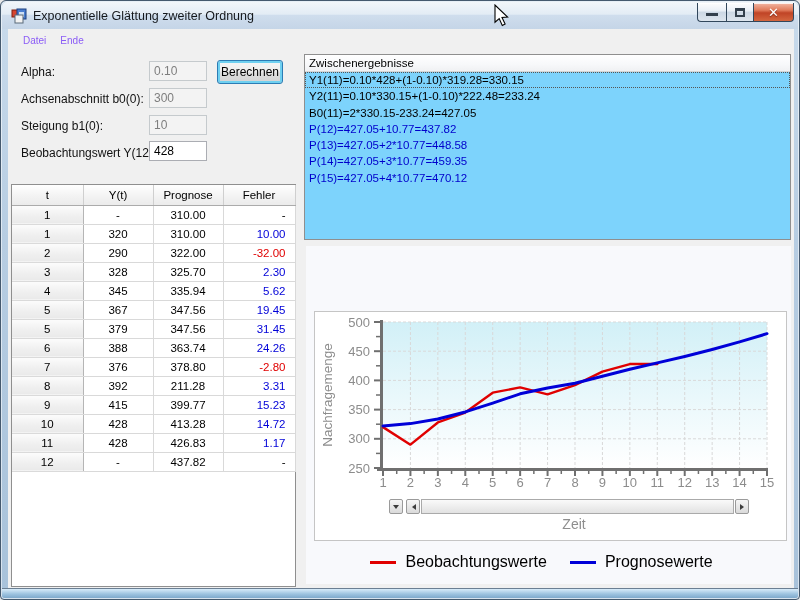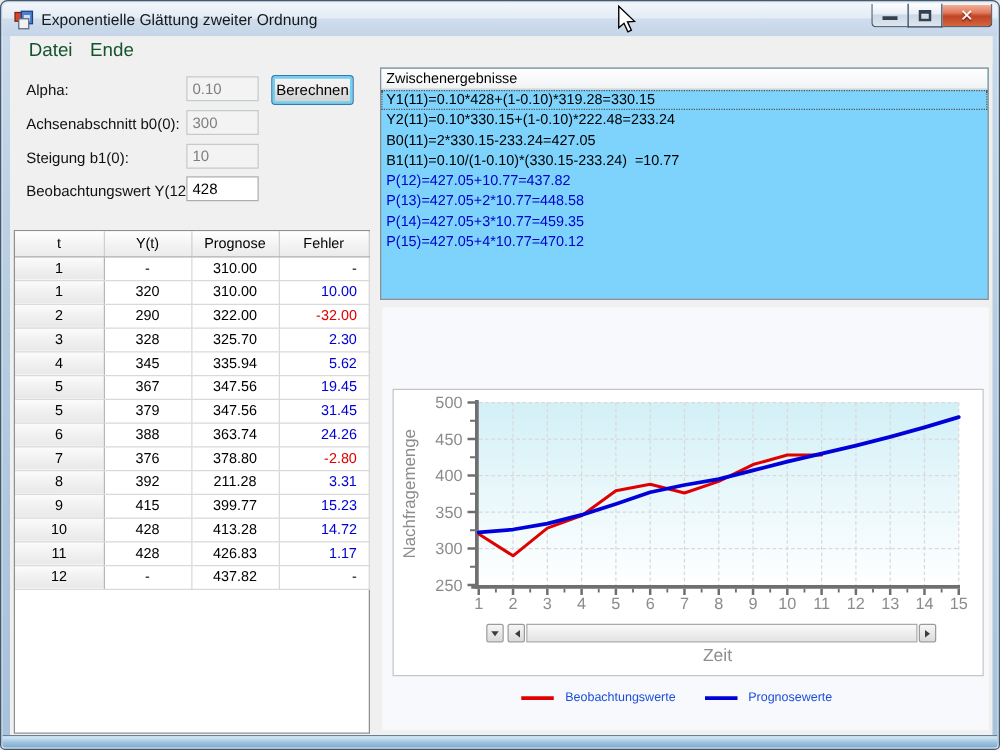--- a/index.html
+++ b/index.html
@@ -25,21 +25,21 @@
   .glyph-min { width:12px; height:3px; background:#33404d; margin-top:5px; }
   .glyph-max { width:10px; height:9px; border:2px solid #33404d; border-top-width:3px; background:transparent; }
   .glyph-close { color:#fff; font-size:13px; font-weight:bold; text-shadow:0 1px 1px rgba(60,0,0,.5); line-height:17px; }
 
   .frame-bottom { position:absolute; left:1px; right:1px; bottom:1px; height:10px; border-radius:0 0 3px 3px;
                   background:linear-gradient(180deg,#d8ecfa 0%,#9ec3e0 55%,#7ea9cc 100%); border-top:1px solid #6b7f93; }
 
   
   .client { position:absolute; left:7px; top:28px; width:786px; height:560px; background:#f0f0f0; }
   .menubar { position:absolute; left:0; top:0; width:786px; height:22px; background:#f0f0f0; display:flex; align-items:center; }
-  .menu-item { font-size:15px; color:#14532d; padding:3px 7px; }
+  .menu-item { font-size:10px; color:#8b5cf6; padding:3px 7px; }
   .menu-item:first-child { margin-left:8px; }
   .menu-item + .menu-item { }
 
   
   .flabel { position:absolute; left:13px; font-size:12px; color:#111; white-space:nowrap; }
   .tbox { position:absolute; left:141px; width:58px; height:20px; font-family:inherit; font-size:12px; padding:0 0 0 4px;
           border:1px solid #abadb3; background:#fff; color:#000; }
   .tbox:disabled { background:#f3f3f3; color:#7e7e7e; border-color:#c5cacd; }
   .btn-calc { position:absolute; left:209px; top:31px; width:66px; height:24px; font-family:inherit; font-size:12px; color:#000;
           border:1px solid #2c7cb5; border-radius:3px; box-shadow:inset 0 0 0 2px #6fd0f0;
@@ -73,21 +73,21 @@
   .sb-btn { position:absolute; top:253px; width:14px; height:15px; border:1px solid #9a9a9a; border-radius:2px;
             background:linear-gradient(180deg,#f6f6f6,#dadada); display:flex; align-items:center; justify-content:center; }
   .sb-track { position:absolute; top:253px; left:115px; width:313px; height:15px; border:1px solid #aaaaaa;
               background:linear-gradient(180deg,#fafafa,#e2e2e2); }
   .tri-down { width:0; height:0; border:3.5px solid transparent; border-top:4.5px solid #3c3c3c; margin-top:4px; }
   .tri-left { width:0; height:0; border:3.5px solid transparent; border-right:4.5px solid #3c3c3c; margin-right:2px; }
   .tri-right { width:0; height:0; border:3.5px solid transparent; border-left:4.5px solid #3c3c3c; margin-left:2px; }
   .xlabel { position:absolute; left:76px; top:270px; width:384px; text-align:center; font-size:14px; color:#8e8e8e; }
   .legend { position:absolute; left:0; top:307px; width:485px; display:flex; justify-content:center; align-items:center; gap:9px; }
   .legend-sample { width:26px; height:3px; }
-  .legend-label { font-size:10px; color:#1d4ed8; margin-right:14px; }
+  .legend-label { font-size:16px; color:#000000; margin-right:14px; }
 
   .cursor { position:absolute; left:494px; top:4px; z-index:50; pointer-events:none; }
 </style>
 </head>
 <body>
 
 <div class="screen">
   <div class="frame">
 
     <div class="titlebar">
@@ -234,21 +234,20 @@
             </tbody>
         </table>
       </div>
 
       <div class="lv">
         <div class="lv-header">Zwischenergebnisse</div>
         <div id="lv-items">
             <div class="lv-item focused">Y1(11)=0.10*428+(1-0.10)*319.28=330.15</div>
             <div class="lv-item">Y2(11)=0.10*330.15+(1-0.10)*222.48=233.24</div>
             <div class="lv-item">B0(11)=2*330.15-233.24=427.05</div>
-            <div class="lv-item">B1(11)=0.10/(1-0.10)*(330.15-233.24)  =10.77</div>
             <div class="lv-item blue">P(12)=427.05+10.77=437.82</div>
             <div class="lv-item blue">P(13)=427.05+2*10.77=448.58</div>
             <div class="lv-item blue">P(14)=427.05+3*10.77=459.35</div>
             <div class="lv-item blue">P(15)=427.05+4*10.77=470.12</div>
           </div>
       </div>
 
       <div class="chart-panel">
 
         <div class="chart-frame">

